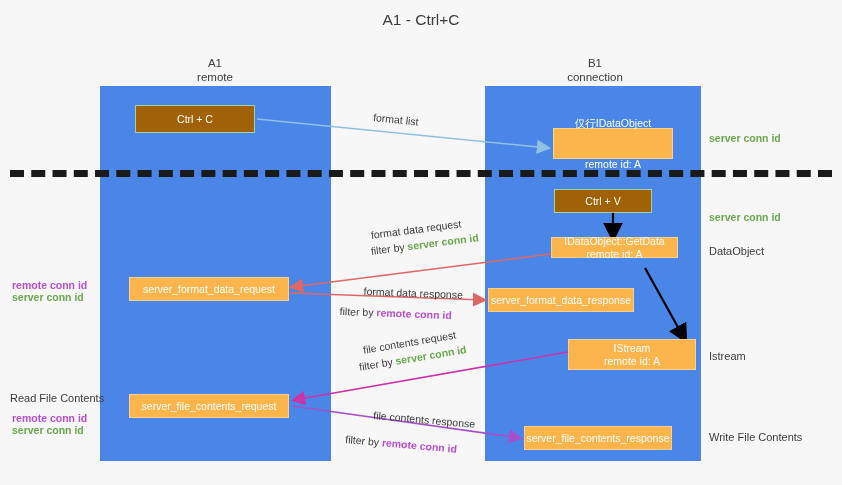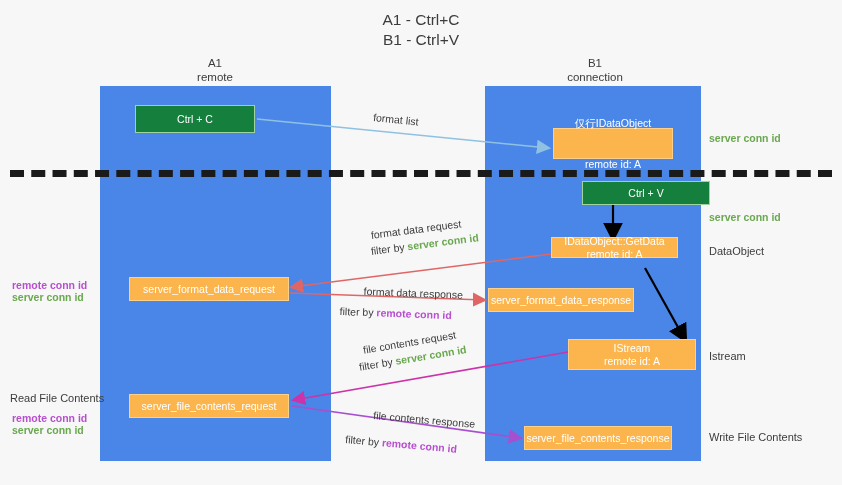--- a/index.html
+++ b/index.html
@@ -62,21 +62,21 @@
     display: flex;
     flex-direction: column;
     align-items: center;
     justify-content: center;
     color: #ffffff;
     font-size: 10.5px;
     line-height: 12.5px;
     text-align: center;
     border: 1px solid rgba(255,255,255,0.55);
   }
-  .box.green { background: #15803d; border-color: #9fd49d; }
+  .box.green { background: #a16207; border-color: #9fd49d; }
   .box.orange { background: #fbb54c; border-color: #fdd08a; }
   .box .l2 { display: block; }
 
   .sidelabel {
     position: absolute;
     font-size: 11px;
     line-height: 13px;
     color: #3c3c3c;
     white-space: nowrap;
   }
@@ -110,21 +110,20 @@
     border-top: 7px dashed #1a1a1a;
   }
 </style>
 </head>
 <body>
 
 <div id="canvas">
 
   <div class="title">
     <div>A1 - Ctrl+C</div>
-    <div>B1 - Ctrl+V</div>
   </div>
 
   <div class="col-head col-head-a">
     <div>A1</div>
     <div>remote</div>
   </div>
   <div class="col-head col-head-b">
     <div>B1</div>
     <div>connection</div>
   </div>
@@ -170,21 +169,21 @@
 
   <div class="box green" style="left:135px; top:105px; width:120px; height:28px;">
     <span>Ctrl + C</span>
   </div>
 
   <div class="box orange" style="left:553px; top:128px; width:120px; height:31px;gap:28px;">
     <span>仅行IDataObject</span>
     <span class="l2">remote id: A</span>
   </div>
 
-  <div class="box green" style="left:554px; top:181px; width:128px; height:24px;margin-left:28px;">
+  <div class="box green" style="left:554px; top:189px; width:98px; height:24px;">
     <span>Ctrl + V</span>
   </div>
 
   <div class="box orange" style="left:551px; top:237px; width:127px; height:21px;">
     <span>IDataObject::GetData</span>
     <span class="l2">remote id: A</span>
   </div>
 
   <div class="box orange" style="left:568px; top:339px; width:128px; height:31px;">
     <span>IStream</span>

